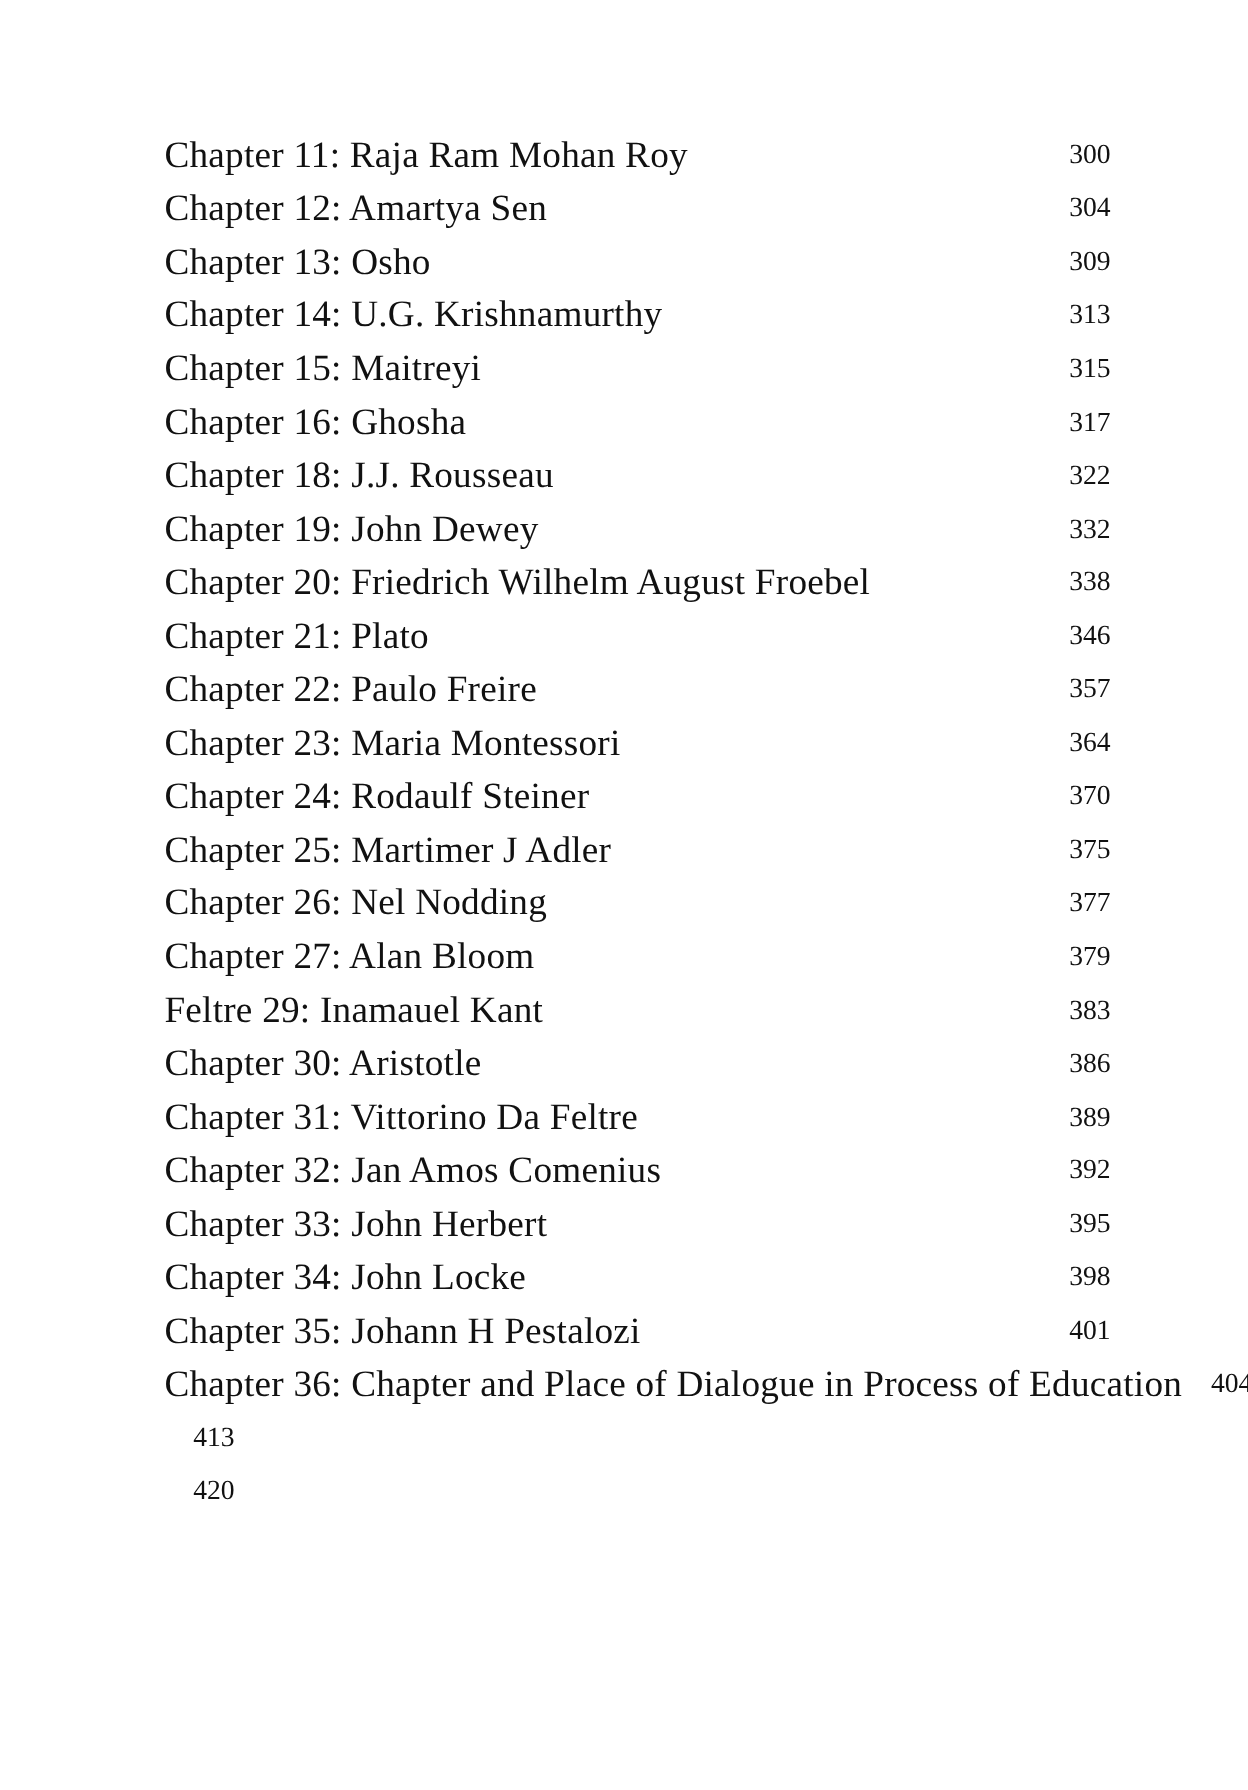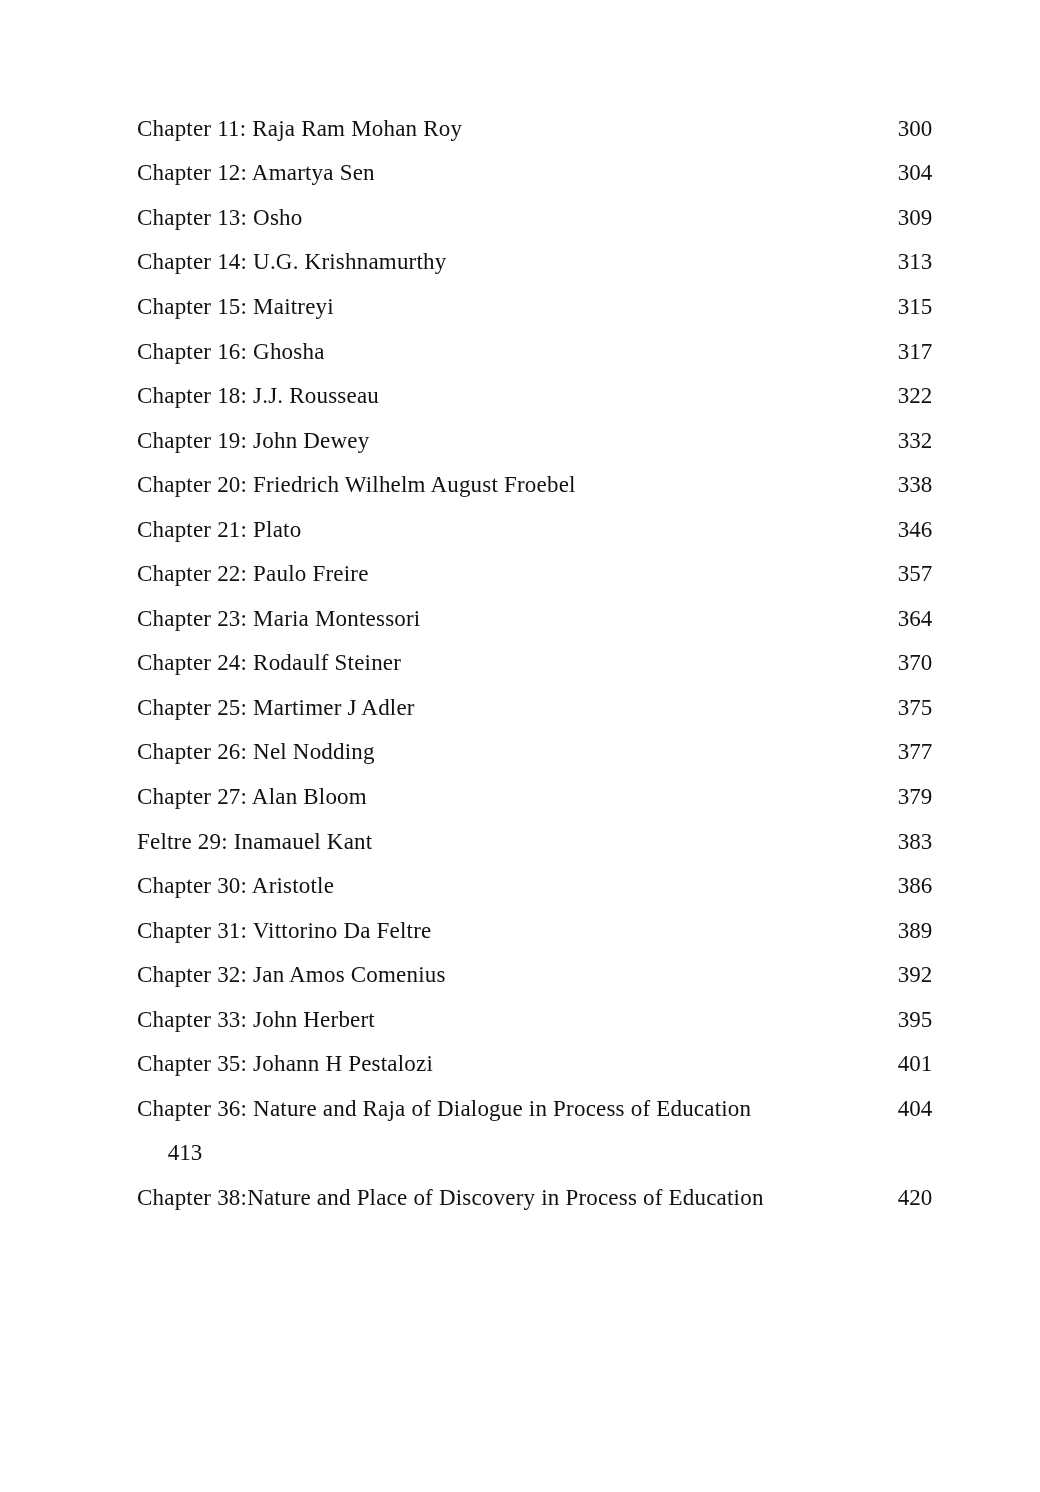--- a/index.html
+++ b/index.html
@@ -21,29 +21,29 @@
     padding: 106px 101px 0 137px;
     background: #ffffff;
   }
   .toc-row {
     height: 44.55px;
     display: flex;
     align-items: center;
     justify-content: space-between;
   }
   .toc-title {
-    font-size: 23px;
+    font-size: 31px;
     line-height: 1;
     white-space: nowrap;
     letter-spacing: 0.2px;
   }
   .toc-page {
     font-size: 23px;
     line-height: 1;
-    text-align: center;
+    text-align: left;
     min-width: 48px;
     padding-left: 24px;
   }
 </style>
 </head>
 <body>
 
 <div class="page">
   <div id="toc-list">
       <div class="toc-row">
@@ -124,28 +124,31 @@
       </div>
       <div class="toc-row">
         <span class="toc-title">Chapter 32: Jan Amos Comenius</span>
         <span class="toc-page">392</span>
       </div>
       <div class="toc-row">
         <span class="toc-title">Chapter 33: John Herbert</span>
         <span class="toc-page">395</span>
       </div>
       <div class="toc-row">
+        <span class="toc-title">Chapter 34: John Locke</span>
+        <span class="toc-page">398</span>
+      </div>
+      <div class="toc-row">
         <span class="toc-title">Chapter 35: Johann H Pestalozi</span>
         <span class="toc-page">401</span>
       </div>
       <div class="toc-row">
-        <span class="toc-title">Chapter 36: Nature and Raja of Dialogue in Process of Education</span>
+        <span class="toc-title">Chapter 36: Chapter and Place of Dialogue in Process of Education</span>
         <span class="toc-page">404</span>
       </div>
       <div class="toc-row">
         <span class="toc-page">413</span>
       </div>
       <div class="toc-row">
-        <span class="toc-title">Chapter 38:Nature and Place of Discovery in Process of Education</span>
         <span class="toc-page">420</span>
       </div>
     </div>
 </div>
 
 </body></html>

